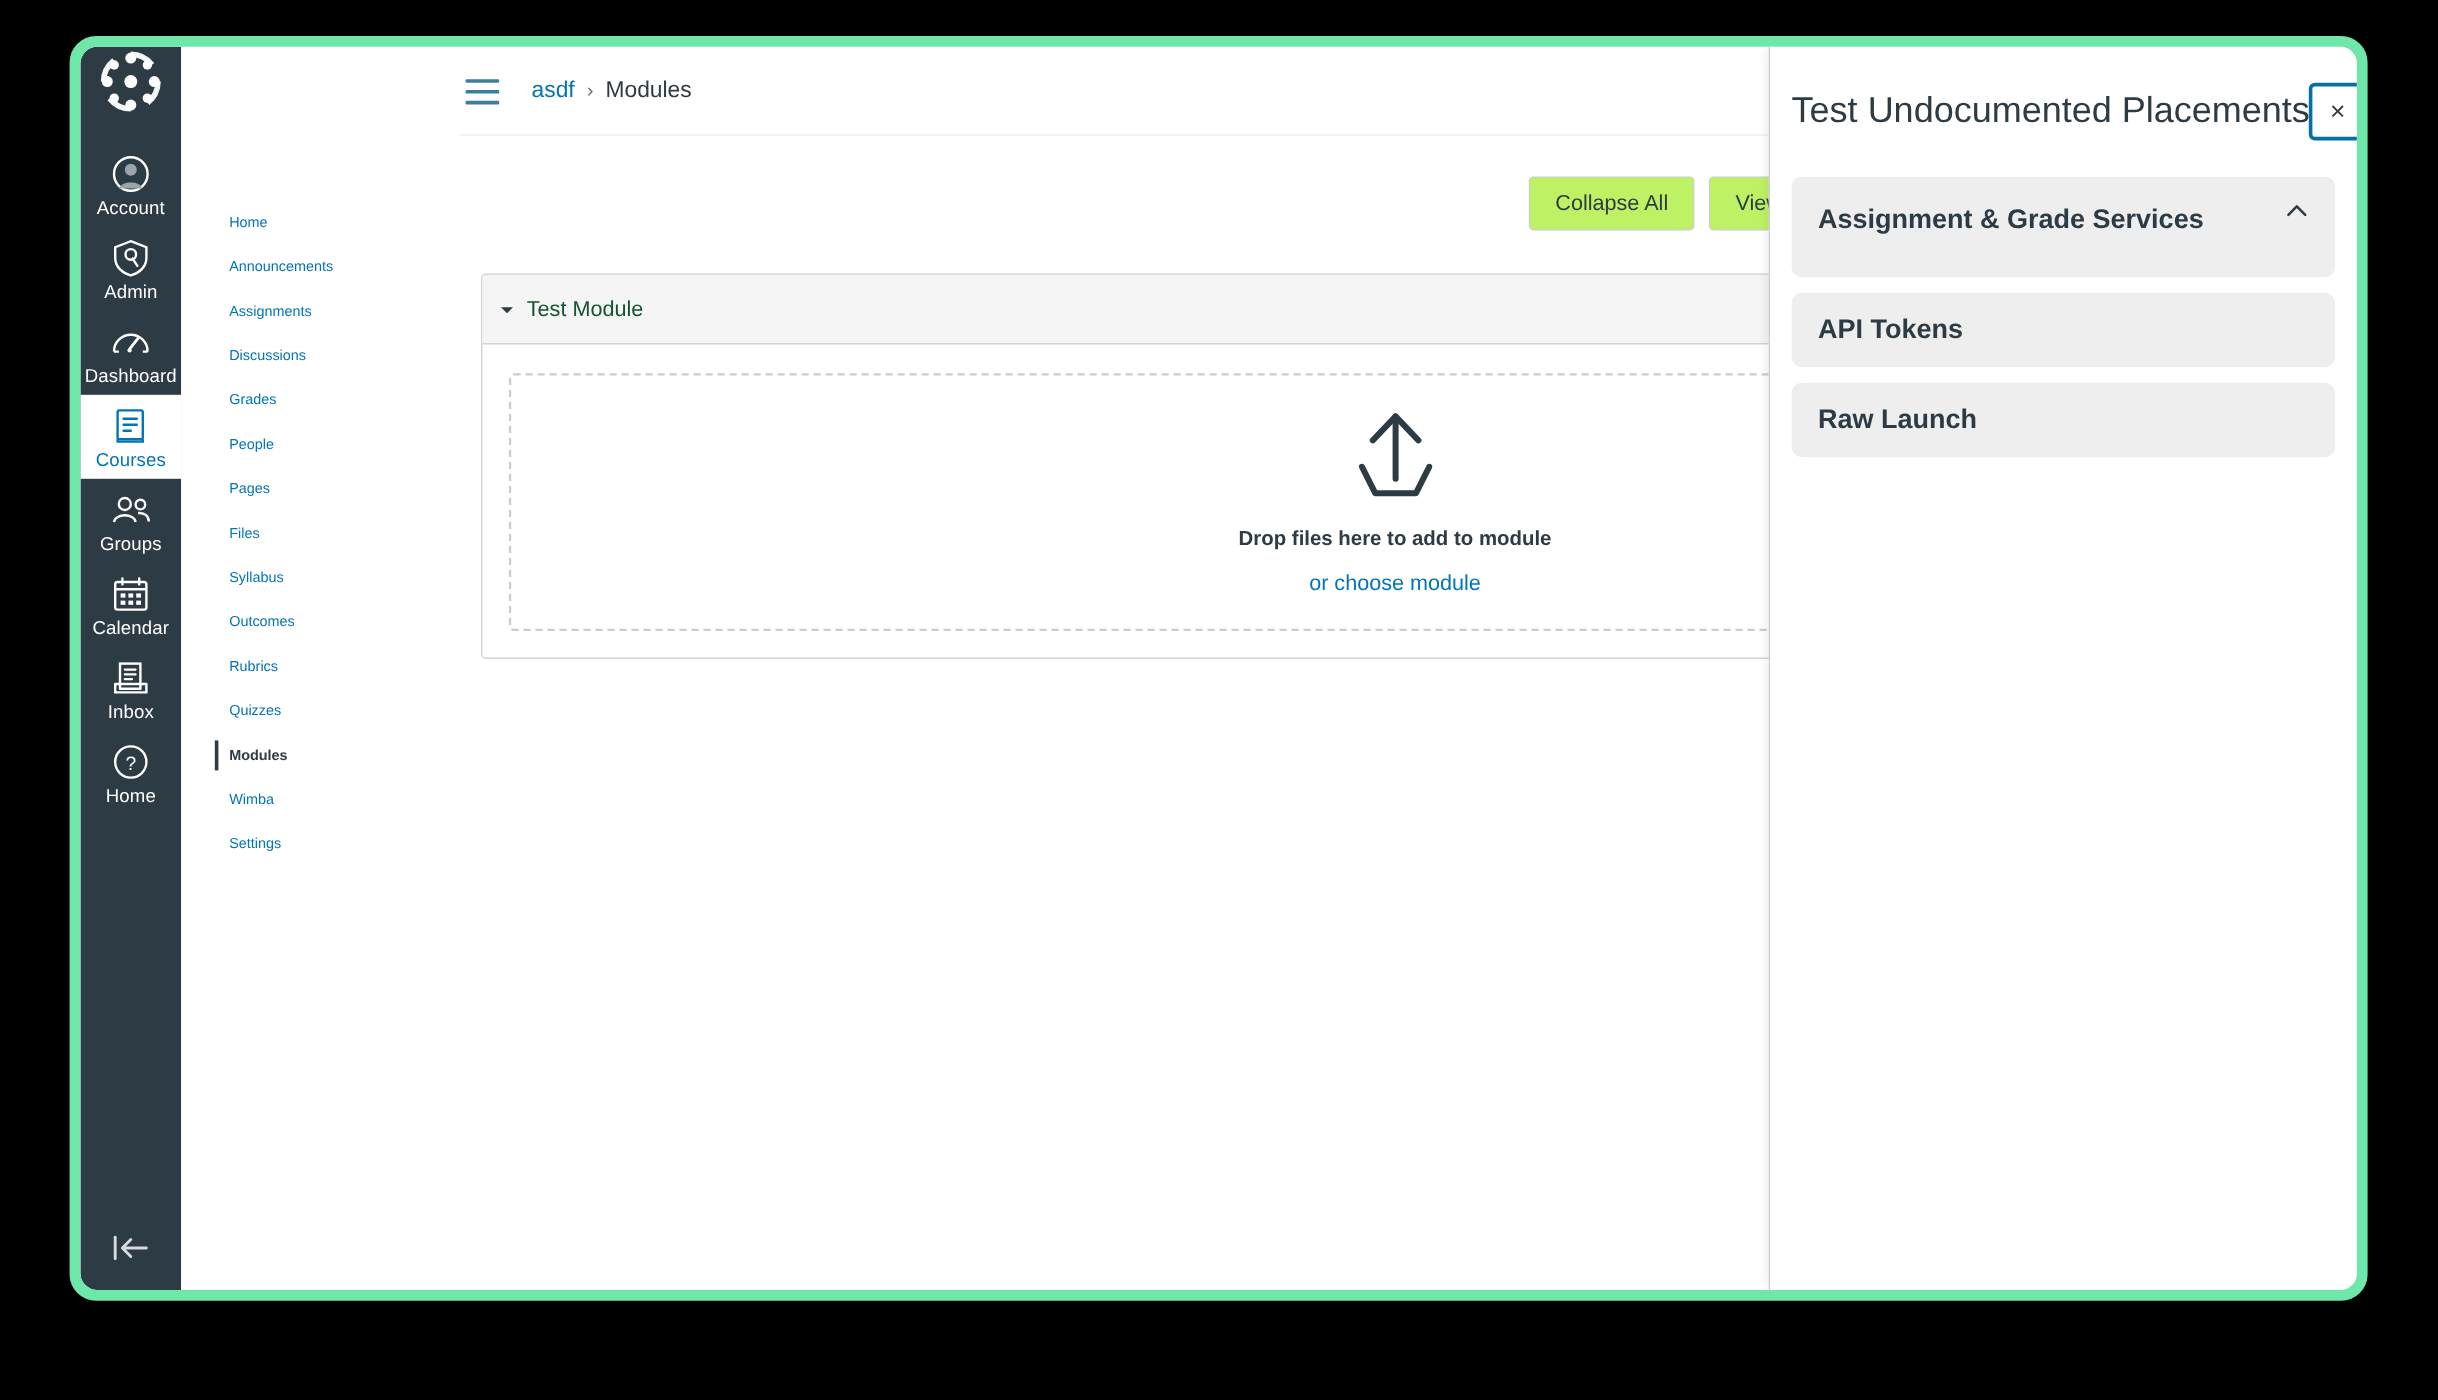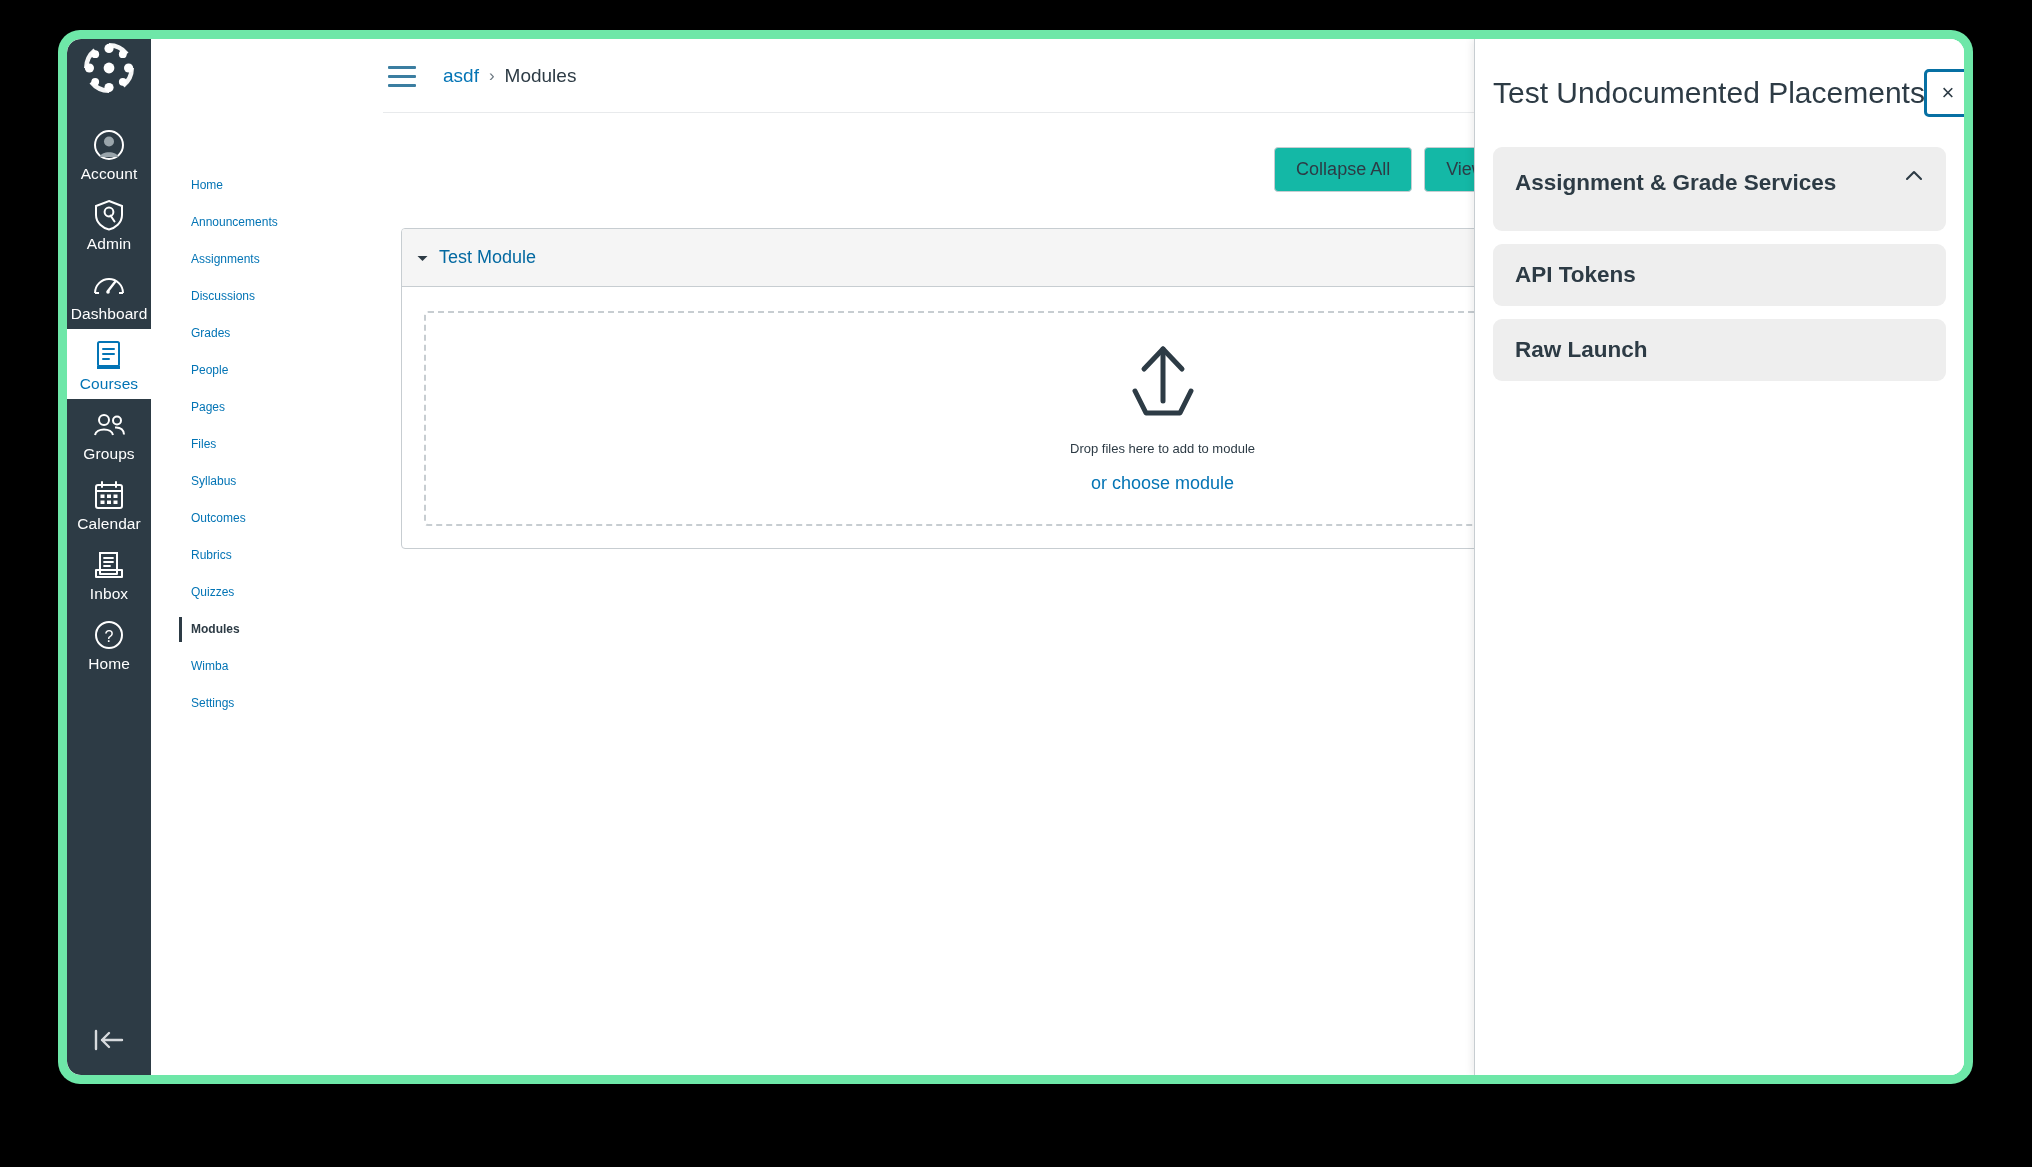--- a/index.html
+++ b/index.html
@@ -193,21 +193,21 @@
     margin-bottom: 36px;
   }
   .btn {
     height: 45px;
     display: inline-flex;
     align-items: center;
     gap: 9px;
     padding: 0 21px;
     border: 1px solid #C7CDD1;
     border-radius: 4px;
-    background: #14b8a6;
+    background: #bef264;
     font-size: 18px;
     color: #2D3B45;
     cursor: pointer;
     white-space: nowrap;
     font-family: "Liberation Sans", sans-serif;
   }
   .btn.primary {
     background: #0E68B3;
     border-color: #0E68B3;
     color: #ffffff;
@@ -227,21 +227,21 @@
     display: flex;
     align-items: center;
     justify-content: space-between;
     padding: 0 18px 0 14px;
   }
   .module-header-left {
     display: flex; align-items: center; gap: 10px;
   }
   .module-title {
     font-size: 18px;
-    color: #0369a1;
+    color: #14532d;
   }
   .module-header-right {
     display: flex; align-items: center; gap: 20px;
   }
   .icon-btn {
     display: inline-flex;
     align-items: center;
     gap: 3px;
     cursor: pointer;
     color: #6B7780;
@@ -252,22 +252,22 @@
     border: 2px dashed #C7CDD1;
     border-radius: 4px;
     height: 215px;
     display: flex;
     flex-direction: column;
     align-items: center;
     justify-content: center;
     gap: 4px;
   }
   .dropzone-text {
-    font-size: 13px;
-    font-weight: normal;
+    font-size: 17px;
+    font-weight: bold;
     color: #2D3B45;
     margin-top: 16px;
   }
   .dropzone-link {
     font-size: 18px;
     color: #0374B5;
     cursor: pointer;
     margin-top: 13px;
   }
 

